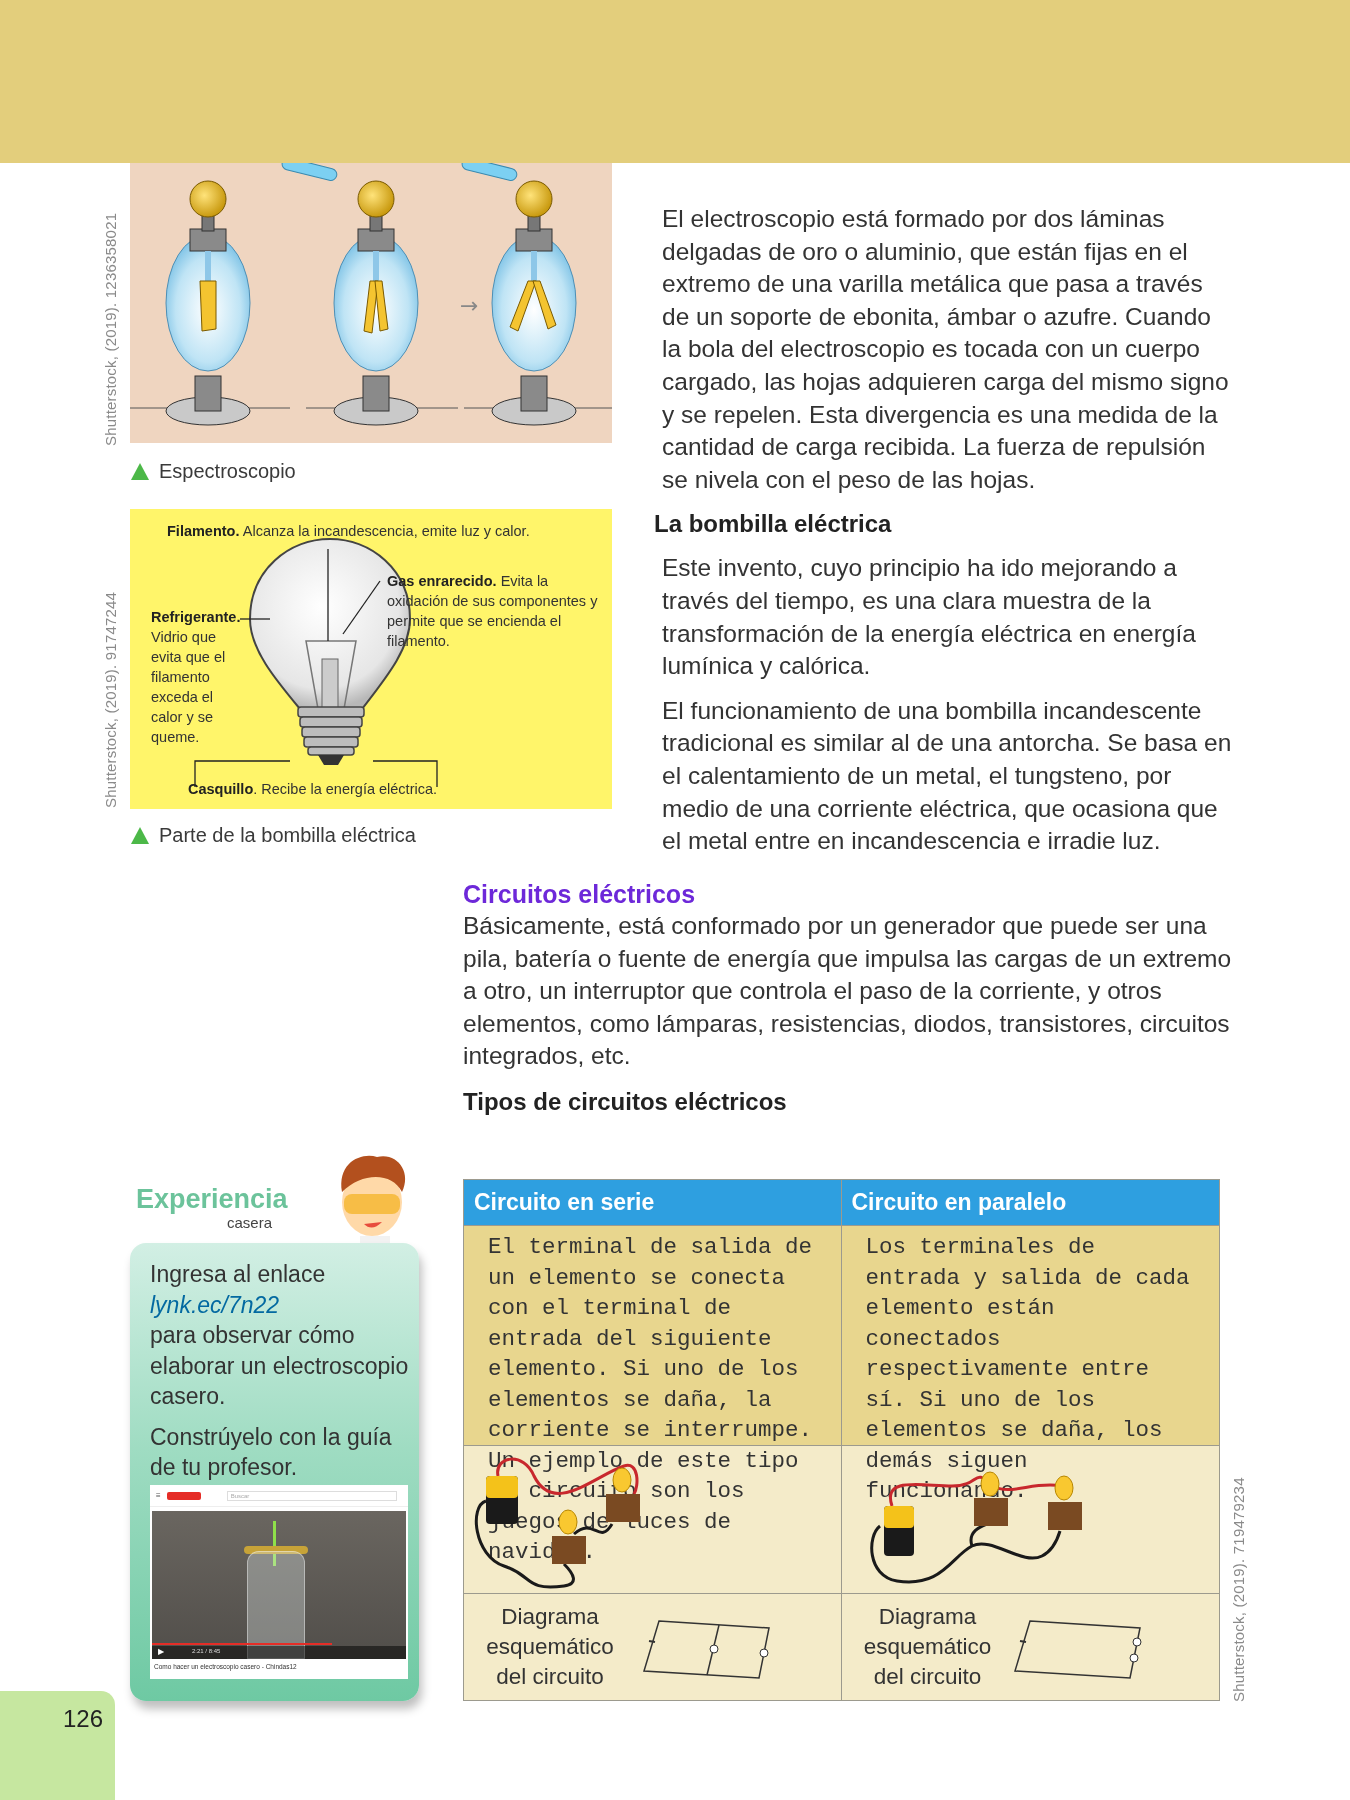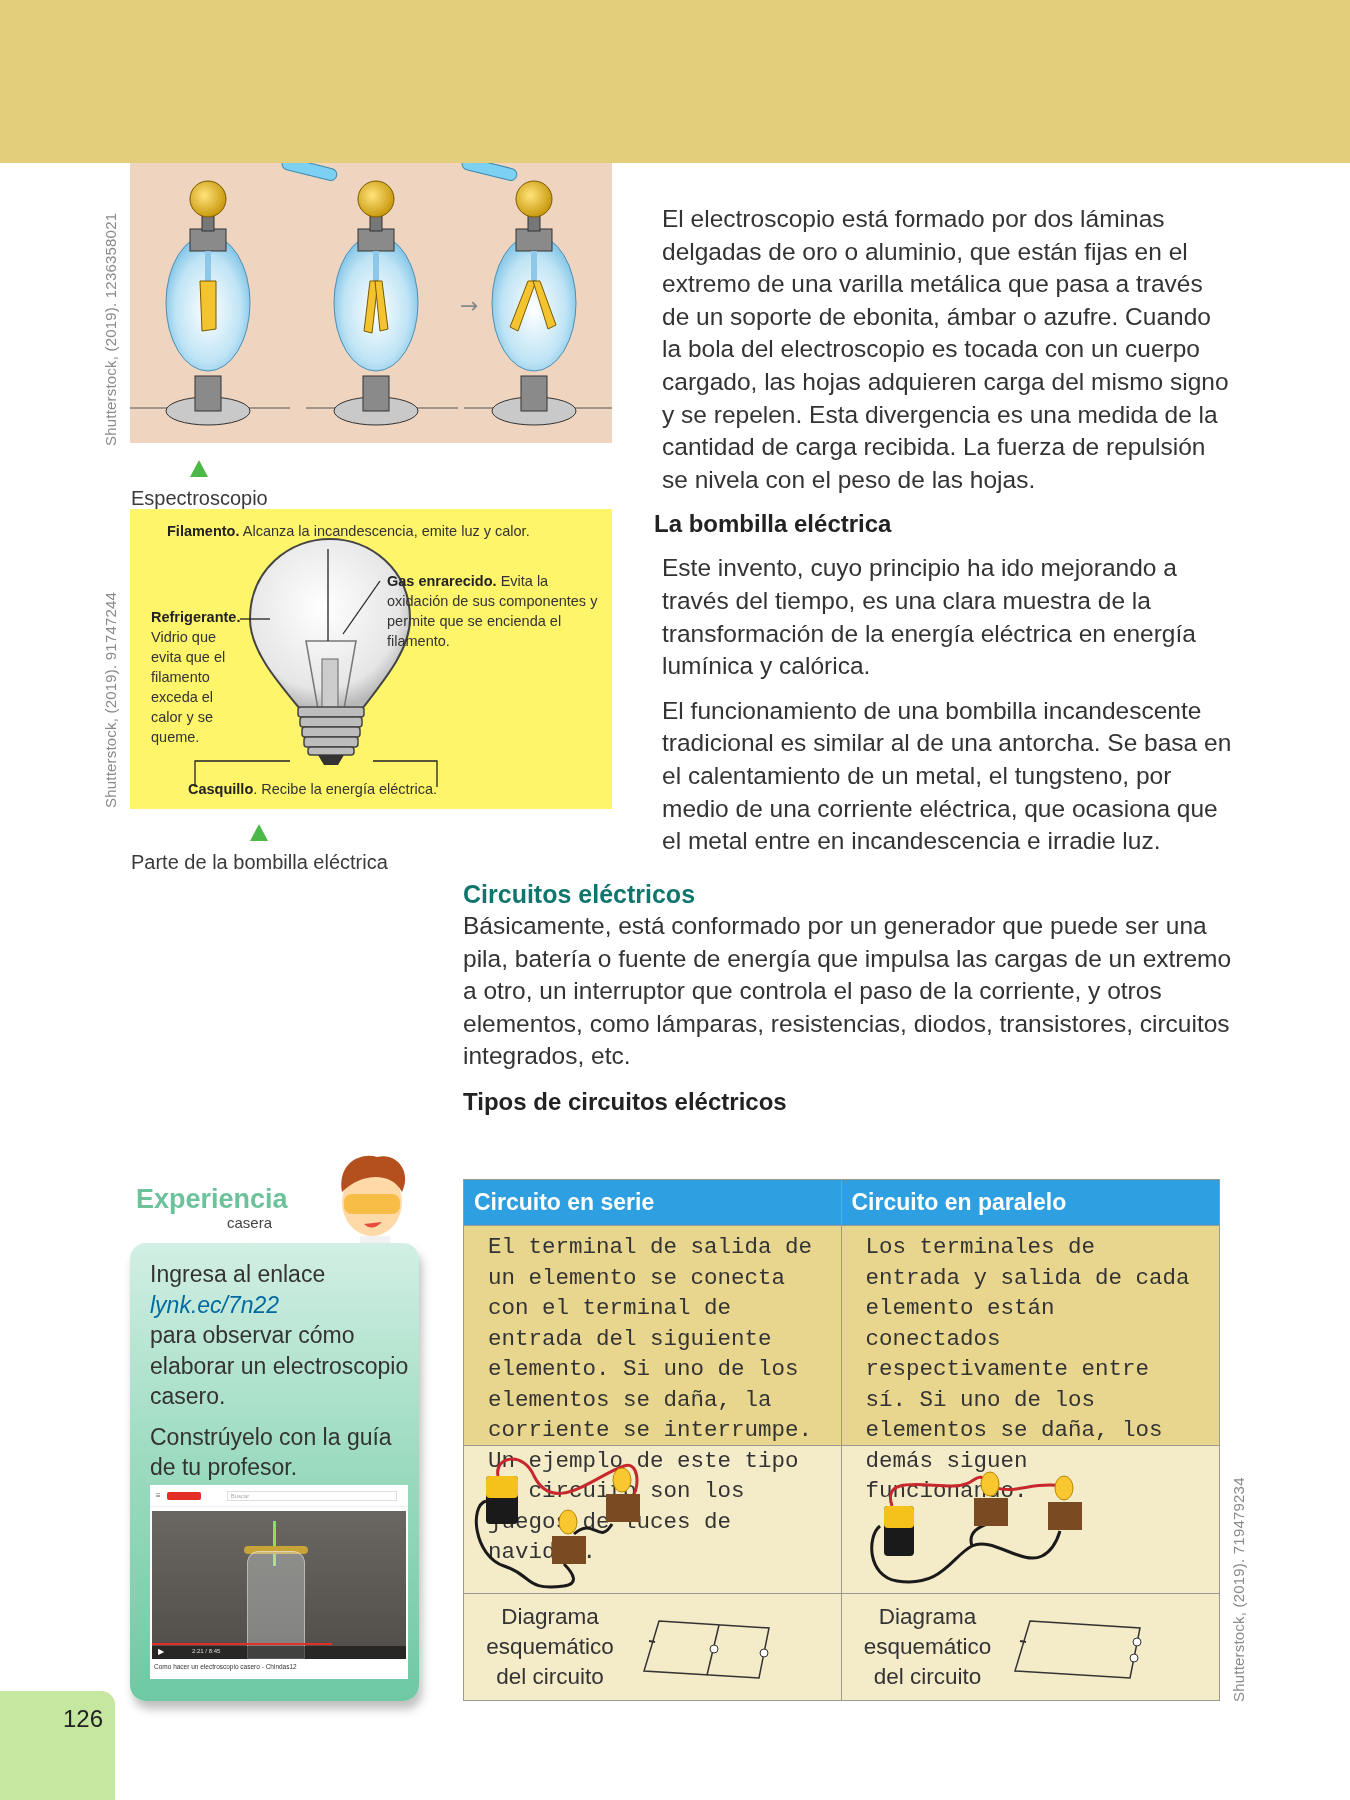--- a/index.html
+++ b/index.html
@@ -5,35 +5,35 @@
   * { box-sizing: border-box; margin: 0; padding: 0; }
   html, body { width: 1350px; height: 1800px; background: #ffffff; overflow: hidden; }
   body { position: relative; font-family: "Liberation Sans", "DejaVu Sans", sans-serif; color: #2a2a2a; }
 
   .banner { position: absolute; left: 0; top: 0; width: 1350px; height: 163px; background: #e3ce7c; }
 
   .credit { position: absolute; font-size: 15px; color: #8a8a8a; white-space: nowrap; transform-origin: left top; transform: rotate(-90deg); letter-spacing: 0.2px; }
 
   
   .fig-electro { position: absolute; left: 130px; top: 163px; width: 482px; height: 280px; background: #efd5c0; overflow: hidden; }
-  .caption { position: absolute; font-size: 20px; color: #3a3a3a; display: flex; align-items: center; gap: 10px; flex-direction: column; }
+  .caption { position: absolute; font-size: 20px; color: #3a3a3a; display: flex; align-items: center; gap: 10px; }
   .tri { width: 0; height: 0; border-left: 9px solid transparent; border-right: 9px solid transparent; border-bottom: 17px solid #4cb848; }
 
   
   .fig-bulb { position: absolute; left: 130px; top: 509px; width: 482px; height: 300px; background: #fff56a; overflow: hidden; }
   .fig-bulb .lbl { position: absolute; font-size: 14.5px; line-height: 20px; color: #333; }
   .fig-bulb .lbl b { color: #222; }
 
   
   .right-col { position: absolute; left: 654px; top: 203px; width: 580px; font-size: 24.5px; line-height: 32.6px; color: #333; }
   .right-col p { margin-bottom: 12px; margin-left: 8px; }
   .right-col h3 { font-size: 24px; font-weight: bold; color: #222; margin: 0 0 12px 0; line-height: 32px; }
 
   .circ { position: absolute; left: 463px; top: 878px; width: 770px; font-size: 24.5px; line-height: 32.6px; color: #333; }
-  .circ h2 { color: #0f766e; font-size: 25px; font-weight: bold; line-height: 32px; }
+  .circ h2 { color: #6d28d9; font-size: 25px; font-weight: bold; line-height: 32px; }
   .circ p { margin-bottom: 12px; }
   .circ h3 { font-size: 24px; font-weight: bold; color: #222; line-height: 34px; margin-top: 2px; }
 
   
   .ctable { position: absolute; left: 463px; top: 1179px; width: 757px; border: 1.5px solid #9c9a8e; border-collapse: collapse; }
   .ctable .row { display: flex; }
   .ctable .cell { width: 50%; border-right: 1.5px solid #9c9a8e; }
   .ctable .cell:last-child { border-right: none; }
   .ctable .hdr { background: #2e9fe0; height: 45px; }
   .ctable .hdr .cell { color: #fff; font-weight: bold; font-size: 23px; padding: 8px 10px; line-height: 28px; }

